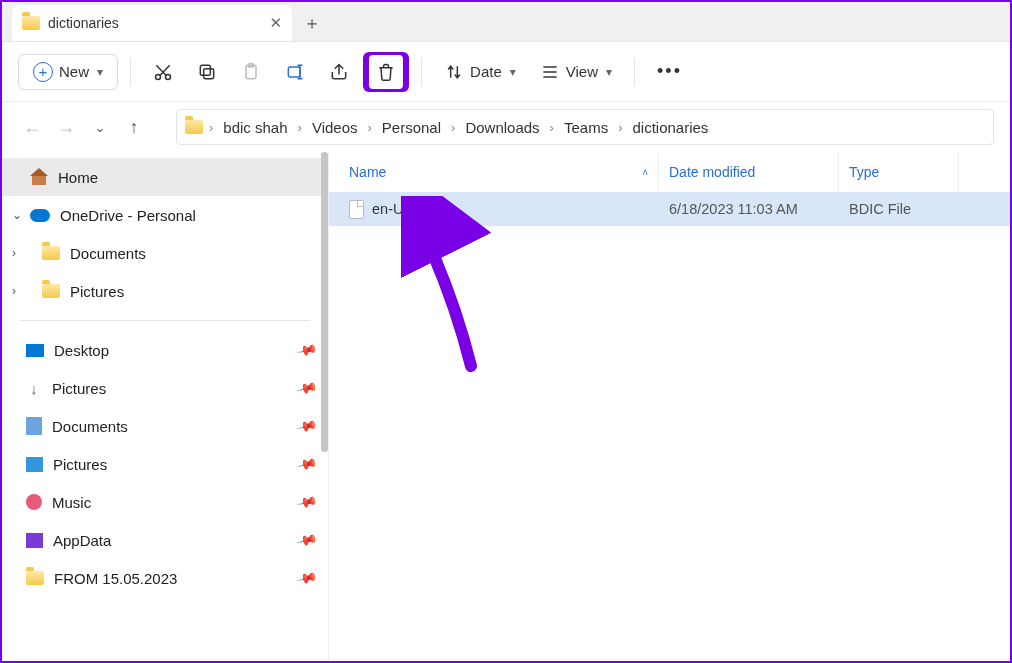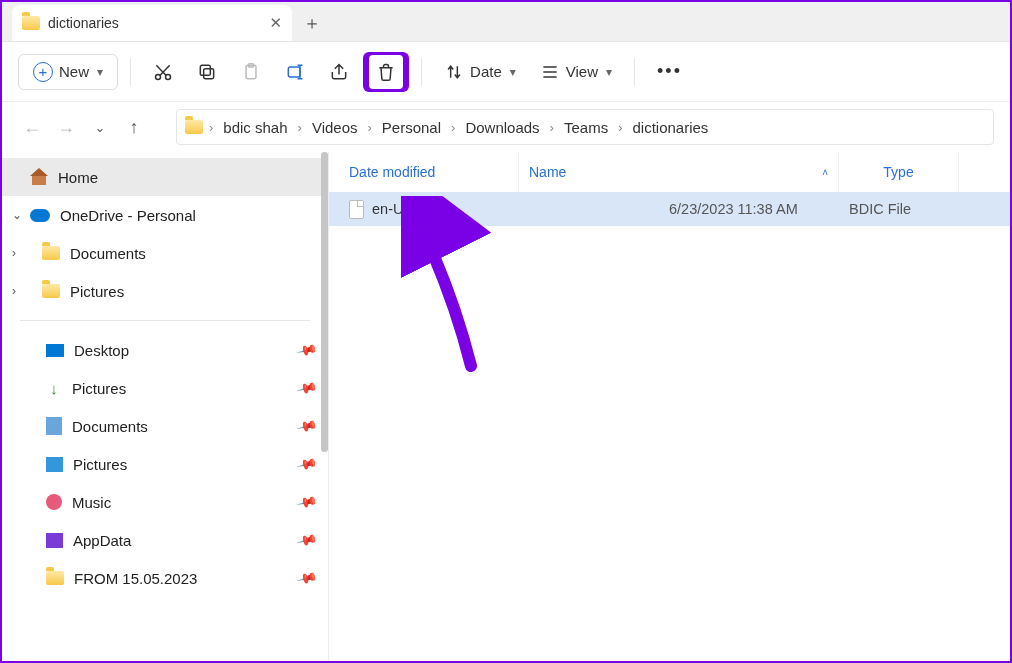--- a/index.html
+++ b/index.html
@@ -36,29 +36,29 @@
 
   
   .sidebar { width: 326px; padding: 6px 0 0 0; overflow:hidden; position:relative;}
   .side-item { display:flex; align-items:center; height: 38px; padding: 0 12px 0 28px; gap:10px; font-size:15px; color:#222; cursor:pointer; position:relative;}
   .side-item.selected { background:#eaeaea; }
   .side-item .exp { position:absolute; left:10px; font-size:12px; color:#555;}
   .side-item .pin { margin-left:auto; color:#888; font-size:14px; transform:rotate(30deg);}
   .side-hr { height:1px; background:#e5e5e5; margin:10px 18px;}
   .side-scroll { position:absolute; right:0; top:0; width:7px; height:300px; background:#c6c6c6; border-radius:3px;}
   .side-group2 .side-item { padding-left: 40px; }
-  .side-group3 .side-item { padding-left: 44px; }
+  .side-group3 .side-item { padding-left: 24px; }
 
   
   .content { flex:1; border-left:1px solid #eee; position:relative;}
   .colheaders { display:flex; height: 40px; align-items:center; font-size:14px; color:#2a6fd6; padding: 0 10px; border-bottom: none;}
   .colheaders .col { padding: 0 10px; border-right:1px solid #eee; height: 100%; display:flex; align-items:center; gap:6px;}
   .col-name { flex: 0 0 320px;}
   .col-date { flex: 0 0 180px;}
-  .col-type { flex: 0 0 120px; border-right:none;justify-content:center;}
+  .col-type { flex: 0 0 120px; border-right:none;}
   .sort-caret { font-size:10px; color:#2a6fd6;}
   .row { display:flex; height: 34px; align-items:center; font-size:14.5px; color:#333; padding: 0 10px;}
   .row.selected { background:#d9e6f7; }
   .row .cell { padding: 0 10px;}
   .cell-name { flex: 0 0 320px; display:flex; align-items:center; gap:8px;}
   .cell-date { flex: 0 0 180px; color:#555;}
   .cell-type { flex: 0 0 120px; color:#555;}
 
   
   .ico-folder { width:18px; height:14px; background:linear-gradient(#ffe9a8,#f7c948); border-radius:2px; position:relative; display:inline-block;}
@@ -249,37 +249,37 @@
         <span class="ico-folder"></span>
         <span>FROM 15.05.2023</span>
         <span class="pin">📌</span>
       </div>
     </div>
     <div class="side-scroll"></div>
   </div>
 
   <div class="content">
     <div class="colheaders">
-      <div class="col col-date">
-        <span>Date modified</span>
-      </div>
       <div class="col col-name">
         <span>Name</span>
         <span class="sort-caret" style="margin-left:auto;">˄</span>
+      </div>
+      <div class="col col-date">
+        <span>Date modified</span>
       </div>
       <div class="col col-type">
         <span>Type</span>
       </div>
     </div>
     <div class="row selected">
       <div class="cell cell-name">
         <span class="ico-file"></span>
         <span>en-US.bdic</span>
       </div>
-      <div class="cell cell-date">6/23/2023 11:38 AM</div>
+      <div class="cell cell-date">6/18/2023 11:03 AM</div>
       <div class="cell cell-type">BDIC File</div>
     </div>
 
     <div class="arrow-annot" style="left:72px; top:44px;">
       <svg viewBox="0 0 120 180">
         <defs>
           <marker id="ah" markerWidth="10" markerHeight="10" refX="5" refY="5" orient="auto">
             <path d="M0,0 L10,5 L0,10 z" fill="#7a00e6"></path>
           </marker>
         </defs>

